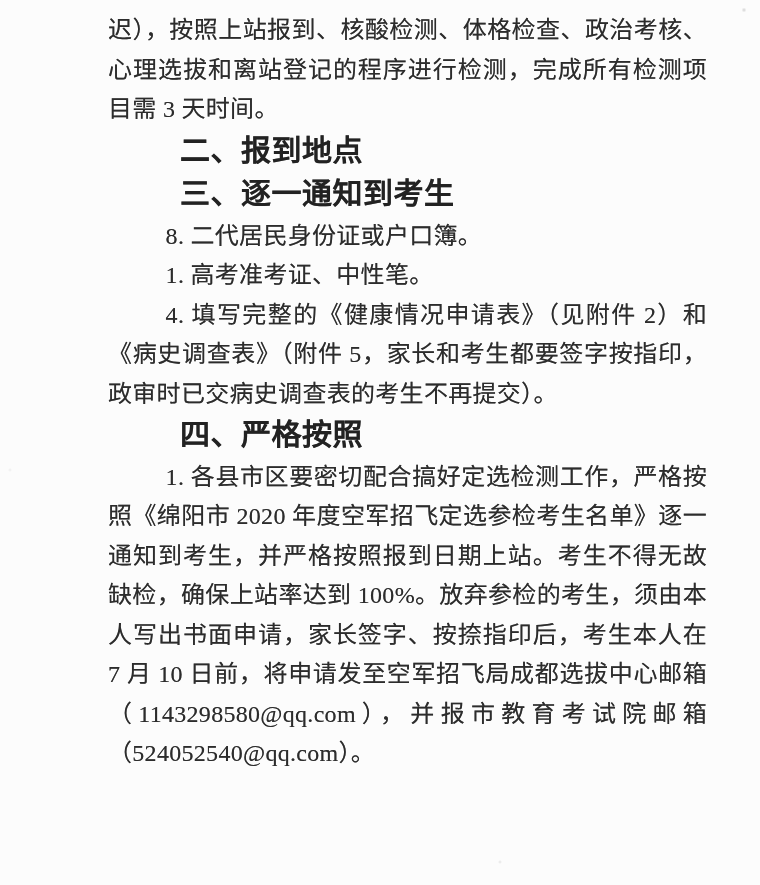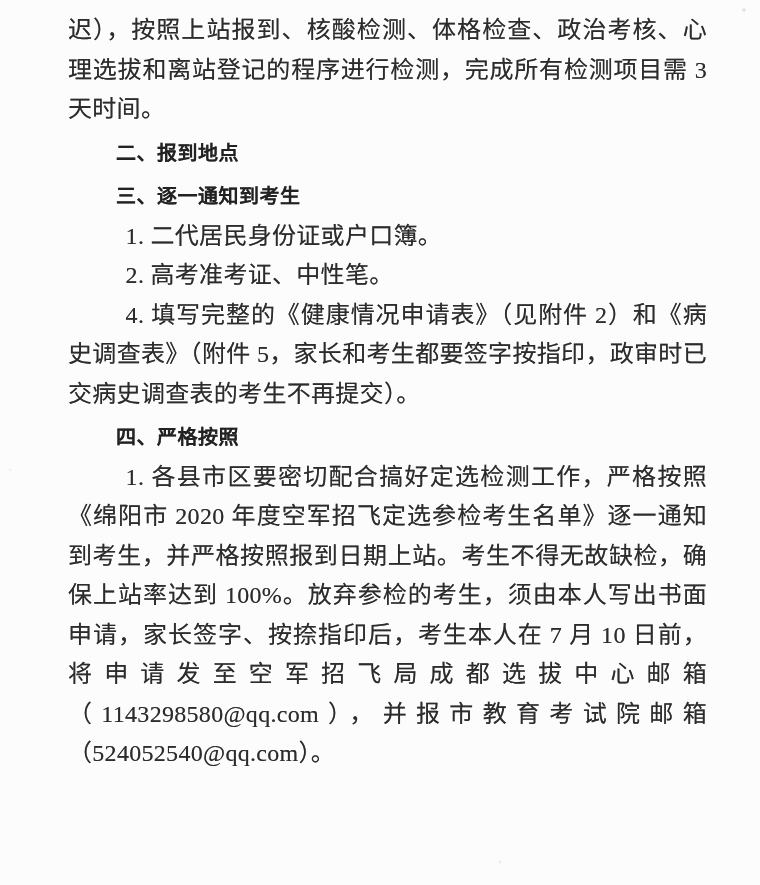--- a/index.html
+++ b/index.html
@@ -14,64 +14,65 @@
     background-image:
       radial-gradient(circle at 744px 10px, rgba(120,120,120,0.25) 0.5px, rgba(120,120,120,0) 2.5px),
       radial-gradient(circle at 500px 862px, rgba(150,150,150,0.18) 0.5px, rgba(150,150,150,0) 2px),
       radial-gradient(circle at 10px 470px, rgba(160,160,160,0.12) 0.5px, rgba(160,160,160,0) 2px);
     overflow: hidden;
     font-family: "Liberation Serif", "DejaVu Serif", serif;
     font-size: 24px;
     line-height: 39.5px;
     color: #2c2c2c;
     text-align: justify;
+    padding-left: 40px;
   }
 
   .content {
     box-sizing: border-box;
     padding: 11px 53px 0 68px;
   }
 
   .content p {
     margin: 0;
     text-indent: 2.4em;
     letter-spacing: 0.3px;
     text-shadow: 0 0 0.4px rgba(40,40,40,0.55);
   }
 
   .content p.continued { text-indent: 0; }
 
   .content .heading {
     margin: 4px 0 0 0;
     text-indent: 2.4em;
-    font-family: Liberation Sans, sans-serif;
+    font-family: Liberation Mono, monospace;
     font-weight: 700;
-    font-size: 20px;
+    font-size: 30px;
     line-height: 39.5px;
     color: #222222;
     letter-spacing: 0.5px;
     text-shadow: 0 0 0.4px rgba(20,20,20,0.5);
   }
 </style>
 </head>
 <body>
 
 <div class="page">
   <div class="content">
 
     <p class="continued">迟），按照上站报到、核酸检测、体格检查、政治考核、心理选拔和离站登记的程序进行检测，完成所有检测项目需 3 天时间。</p>
 
     <p class="heading">二、报到地点</p>
 
 
     <p class="heading">三、逐一通知到考生</p>
 
-    <p>1. 二代居民身份证或户口簿。</p>
+    <p>8. 二代居民身份证或户口簿。</p>
 
-    <p>2. 高考准考证、中性笔。</p>
+    <p>1. 高考准考证、中性笔。</p>
 
 
     <p>4. 填写完整的《健康情况申请表》（见附件 2）和《病史调查表》（附件 5，家长和考生都要签字按指印，政审时已交病史调查表的考生不再提交）。</p>
 
     <p class="heading">四、严格按照</p>
 
     <p>1. 各县市区要密切配合搞好定选检测工作，严格按照《绵阳市 2020 年度空军招飞定选参检考生名单》逐一通知到考生，并严格按照报到日期上站。考生不得无故缺检，确保上站率达到 100%。放弃参检的考生，须由本人写出书面申请，家长签字、按捺指印后，考生本人在 7 月 10 日前，将申请发至空军招飞局成都选拔中心邮箱（1143298580@qq.com），并报市教育考试院邮箱（524052540@qq.com）。</p>
 
   </div>
 </div>

